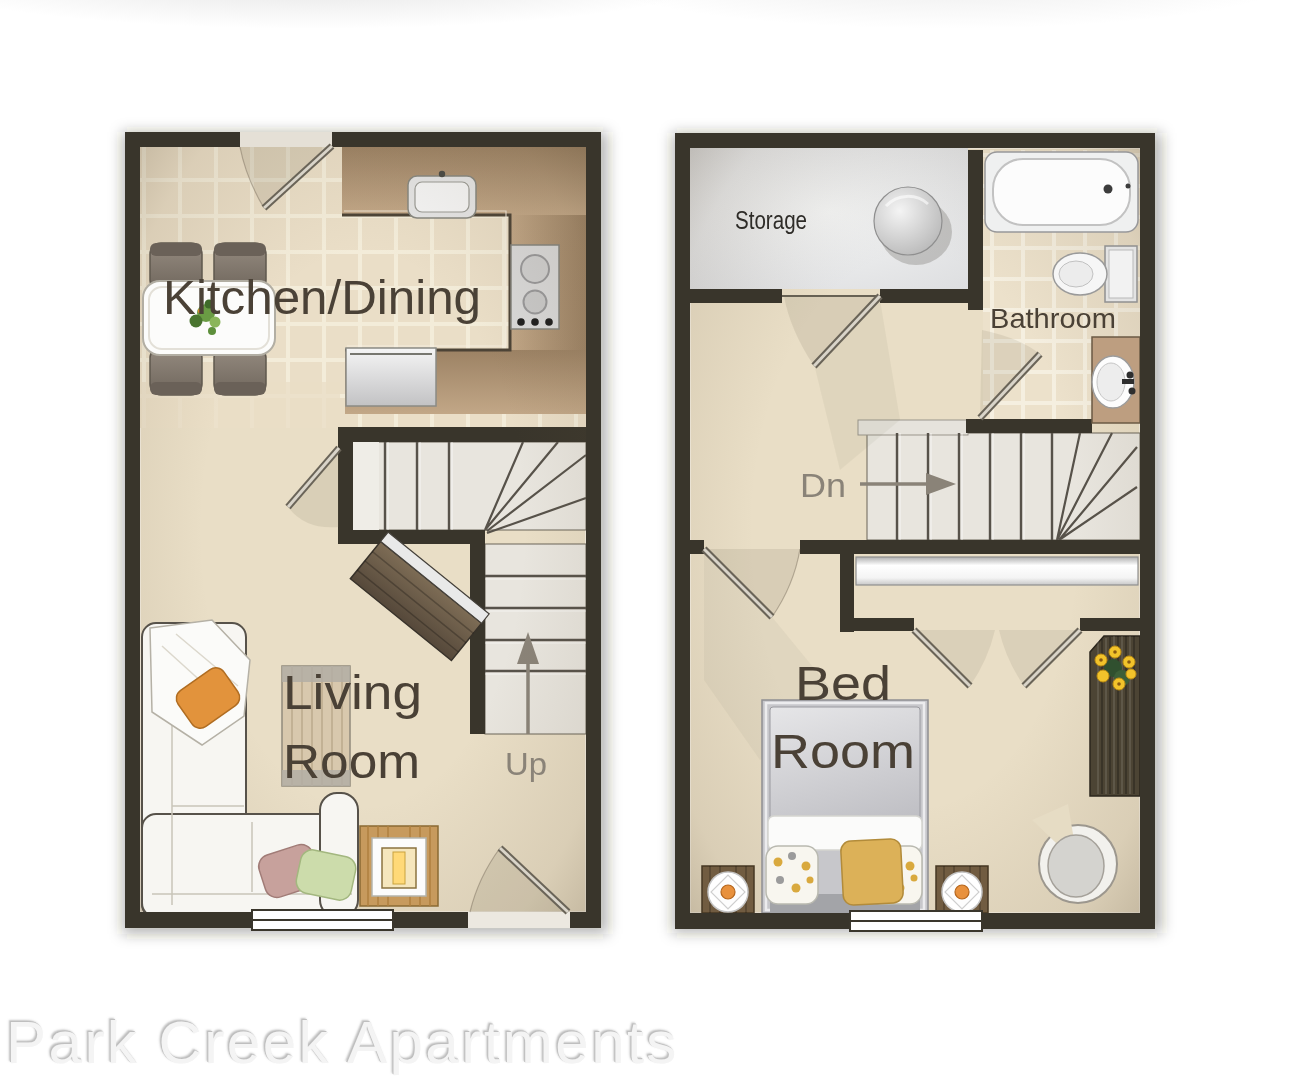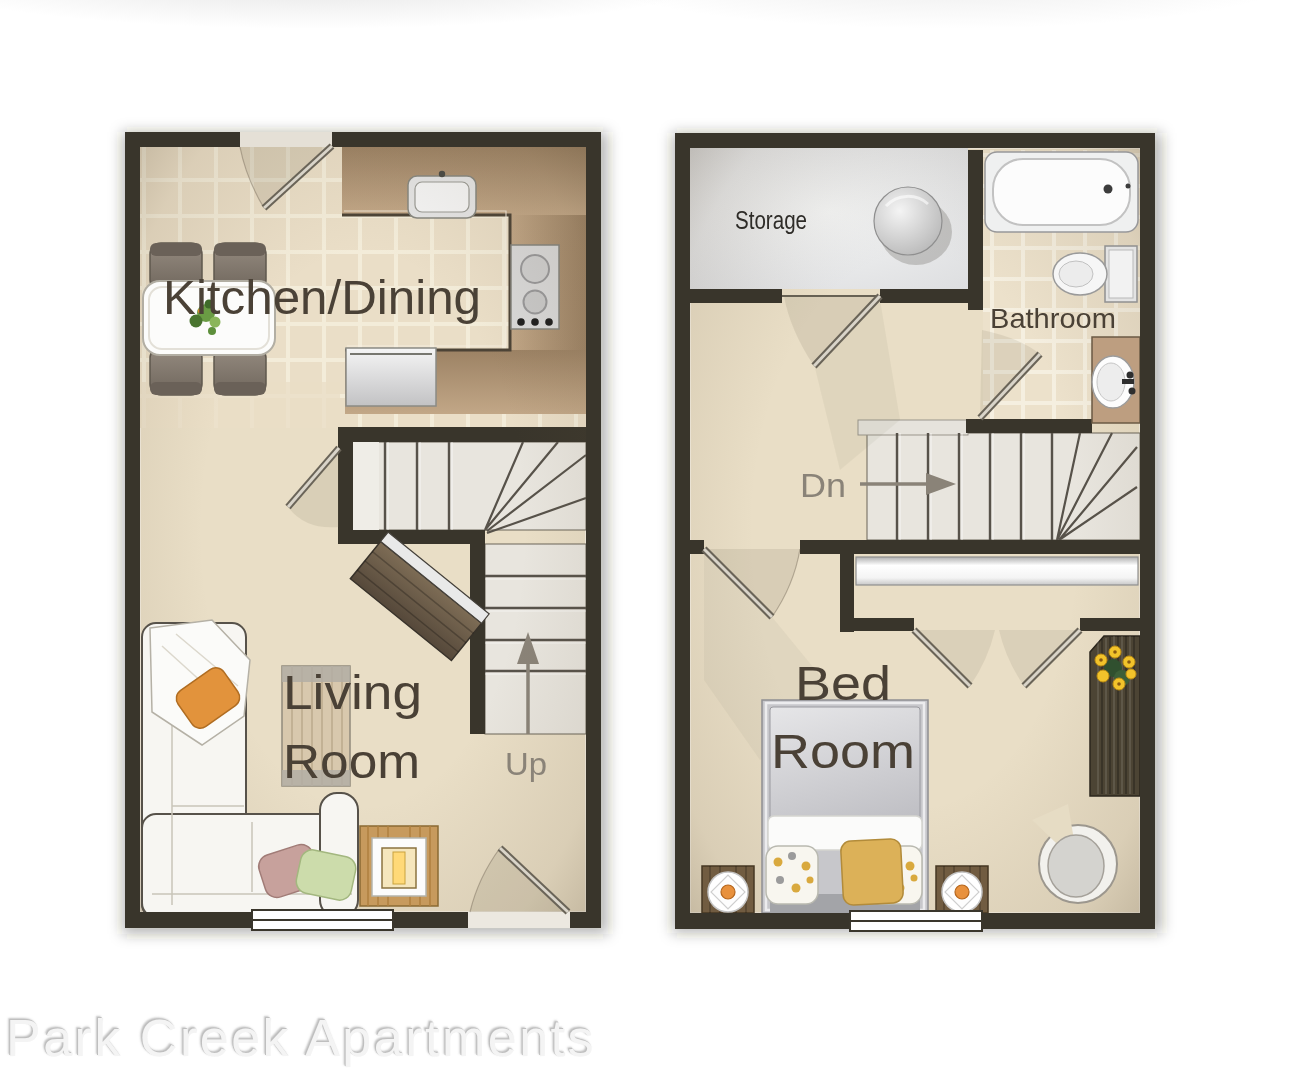--- a/index.html
+++ b/index.html
@@ -4,21 +4,21 @@
 <style>
   html,body{margin:0;padding:0;background:#ffffff;}
   .canvas{position:relative;width:1315px;height:1080px;background:#ffffff;overflow:hidden;
           font-family:"Liberation Sans",sans-serif;}
   .top-smudge{position:absolute;top:0;left:0;width:1315px;height:55px;pointer-events:none;
     background:
       radial-gradient(48% 150% at 24% -45%, rgba(110,110,110,.20), rgba(255,255,255,0) 65%),
       radial-gradient(42% 150% at 72% -45%, rgba(120,120,120,.14), rgba(255,255,255,0) 65%);}
   svg{position:absolute;top:0;left:0;}
   svg text{font-family:"Liberation Sans",sans-serif;}
-  .watermark{position:absolute;left:6px;top:1008px;font-size:52px;letter-spacing:2.5px;
+  .watermark{position:absolute;left:6px;top:1008px;font-size:60px;letter-spacing:2.5px;
     color:#f4f4f4;white-space:nowrap;
     text-shadow:-1px -1px 0 #bfbfbf,-2px -2px 2px rgba(150,150,150,.55),2px 2px 3px #ffffff,0 0 1px #d9d9d9;}
 </style>
 </head>
 <body>
 
 <div class="canvas">
   <div class="top-smudge"></div>
 
   <svg width="1315" height="1080" viewBox="0 0 1315 1080">

